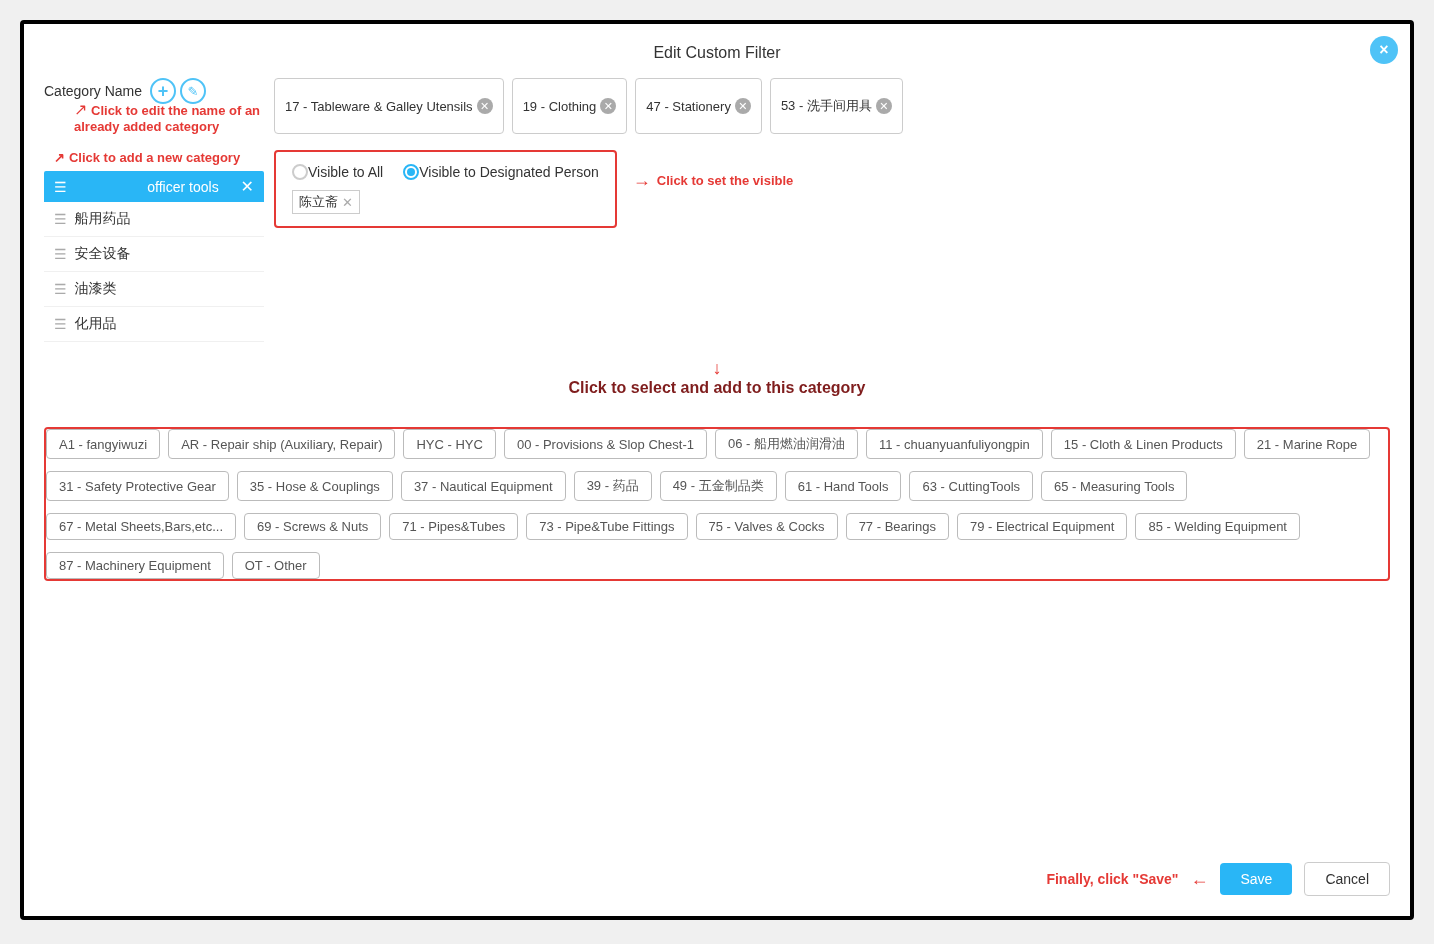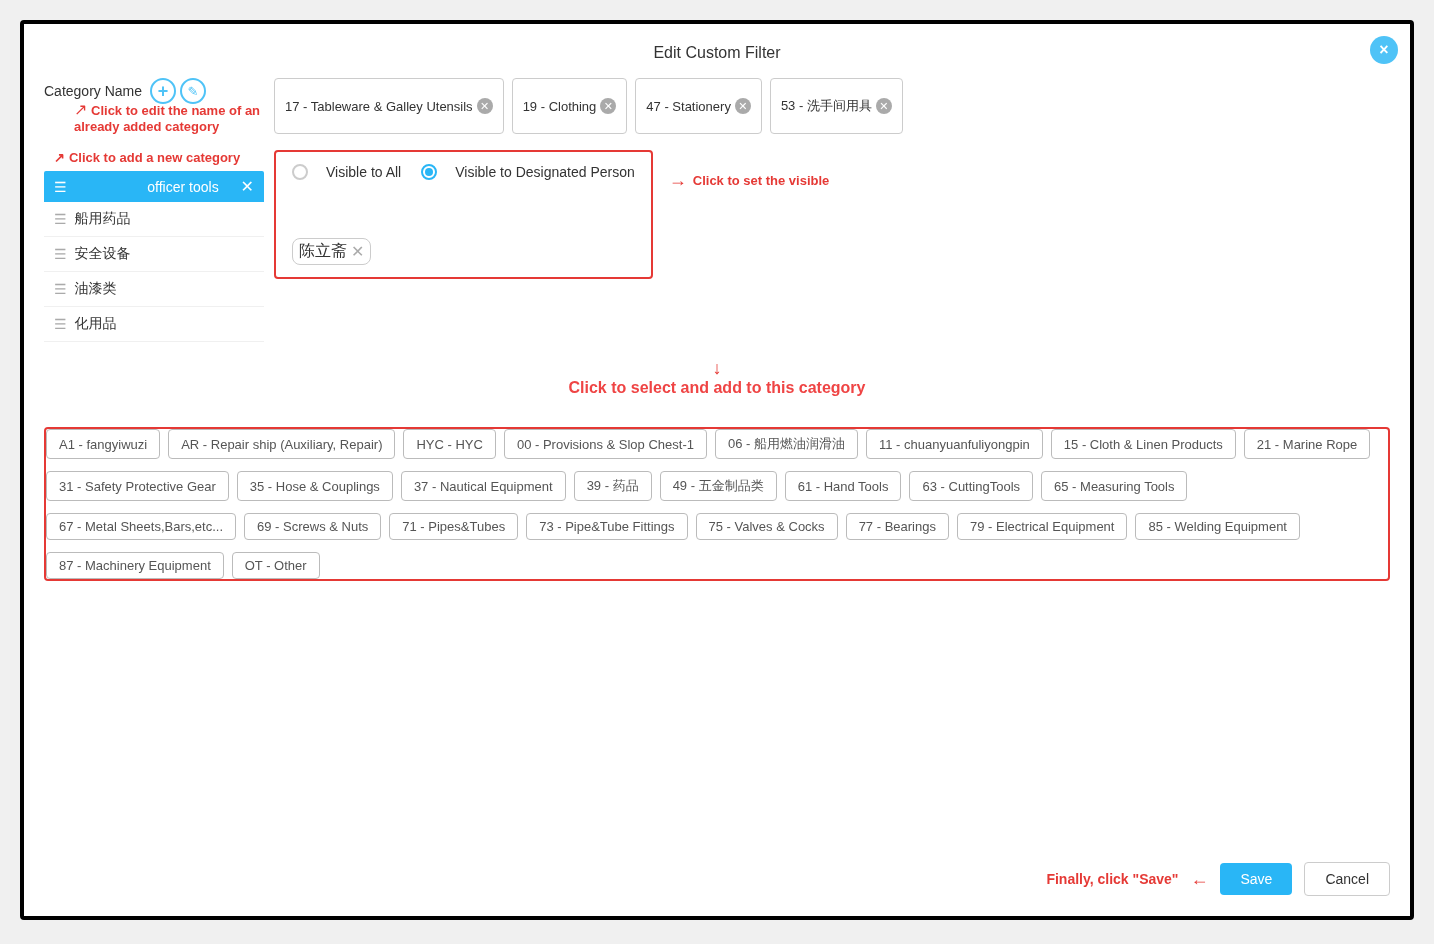--- a/index.html
+++ b/index.html
@@ -176,21 +176,21 @@
     }
     .radio-row {
       display: flex;
       align-items: center;
       gap: 20px;
       margin-bottom: 10px;
     }
     .radio-item {
       display: flex;
       align-items: center;
-      gap: 18px;
+      gap: 0;
       font-size: 14px;
       color: #333;
       cursor: pointer;
       text-align: center;
     }
     .radio-circle {
       width: 16px;
       height: 16px;
       border-radius: 50%;
       border: 2px solid #ccc;
@@ -206,25 +206,24 @@
       width: 8px;
       height: 8px;
       background: #29b6f6;
       border-radius: 50%;
     }
     .person-tag {
       display: inline-flex;
       align-items: center;
       gap: 4px;
       border: 1px solid #ccc;
-      border-radius: 8px;
+      border-radius: 0;
       padding: 2px 6px;
-      font-size: 16px;
-      color: #333;
-      margin-top: 48px;
+      font-size: 13px;
+      color: #333;
     }
     .items-grid {
       border: 2px solid #e53935;
       border-radius: 4px;
       padding: 0;
       margin-bottom: 20px;
     }
     .items-row {
       display: flex;
       flex-wrap: wrap;
@@ -237,21 +236,21 @@
       border: 1px solid #bbb;
       border-radius: 4px;
       font-size: 13px;
       color: #555;
       cursor: pointer;
       background: #fff;
       white-space: nowrap;
     }
     .select-annotation {
       text-align: right;
-      color: #ef4444;
+      color: #7f1d1d;
       font-size: 16px;
       font-weight: bold;
       margin-bottom: 30px;
       display: flex;
       flex-direction: column;
       align-items: center;
       gap: 4px;
     }
     .down-arrow {
       color: #e53935;

